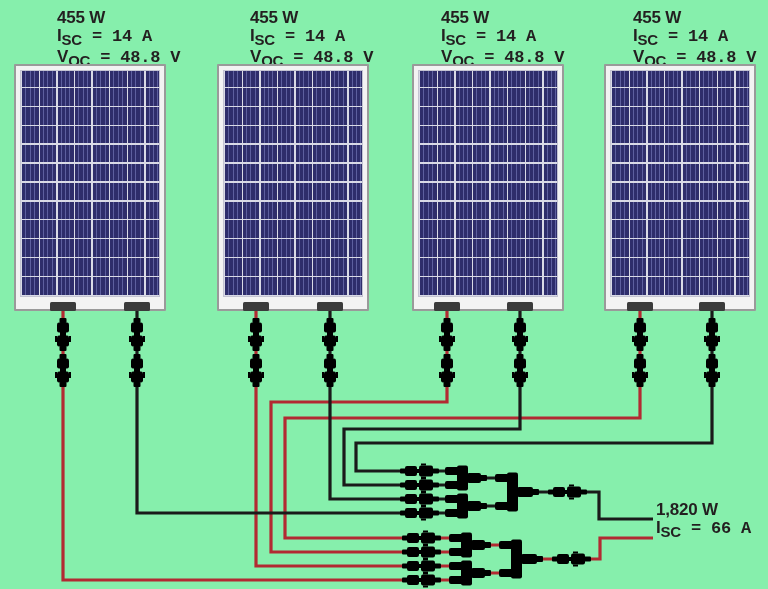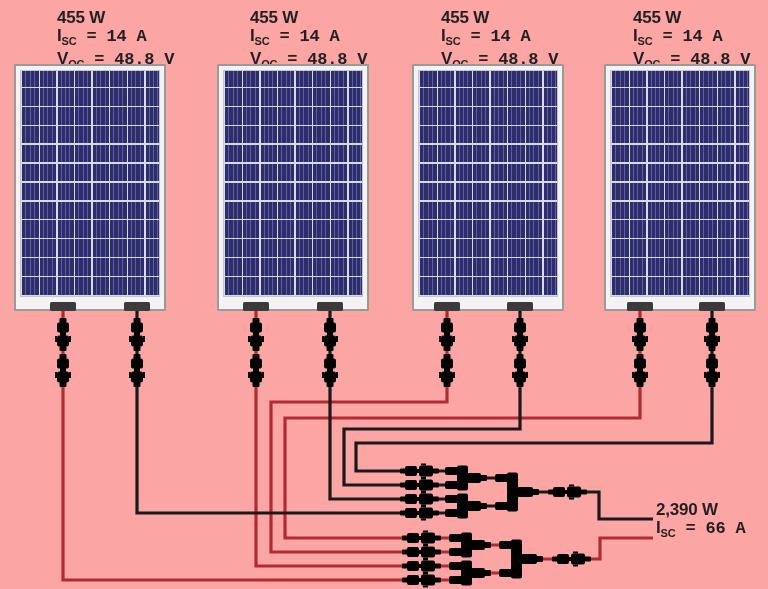--- a/index.html
+++ b/index.html
@@ -1,28 +1,28 @@
 <!DOCTYPE html>
 <html><head>
 <meta charset="utf-8">
 <style>
   html,body{margin:0;padding:0;background:#ffffff;}
   .stage{
-    position:relative;width:768px;height:589px;background:#fca5a5;
+    position:relative;width:768px;height:589px;background:#86efac;
     font-family:"Liberation Sans",sans-serif;overflow:hidden;
   }
   .plabel{
     position:absolute;top:9px;color:#231f20;font-weight:bold;
     font-size:17px;line-height:17.5px;letter-spacing:-0.2px;white-space:nowrap;
   }
   .outlabel{
     position:absolute;left:656px;top:501px;color:#231f20;font-weight:bold;
     font-size:17px;line-height:18px;letter-spacing:-0.2px;white-space:nowrap;
   }
-  .sub{font-size:11px;vertical-align:-4px;margin-top:20px;}
+  .sub{font-size:15px;vertical-align:-4px;margin-top:20px;}
   .val{white-space:pre;font-family:Liberation Mono, monospace;}
   .panel{
     position:absolute;top:64px;width:152px;height:247px;background:#f3f3f3;
     border:2px solid #9a9a9a;box-sizing:border-box;border-radius:1px;
   }
   .cells{
     position:absolute;left:4px;top:4px;width:140px;height:227px;
     background-color:#2e2d6b;
     background-image:
       repeating-linear-gradient(90deg,#d9dae6 0 1.4px,rgba(0,0,0,0) 1.4px 17.6px),
@@ -174,17 +174,17 @@
       <use href="#hpair" transform="translate(402,566)"></use>
       <use href="#hpair" transform="translate(402,580)"></use>
       <use href="#ybranch2" transform="translate(449,545)"></use>
       <use href="#ybranch2" transform="translate(449,573)"></use>
       <use href="#ybranch4" transform="translate(499,559)"></use>
       <use href="#hpair" transform="translate(552,559)"></use>
     </g>
   </svg>
 
   <div class="outlabel">
-    <div>2,390 W</div>
+    <div>1,820 W</div>
     <div><span>I</span><span class="sub">SC</span><span class="val"> = 66 A</span></div>
   </div>
 
 </div>
 
 </body></html>

